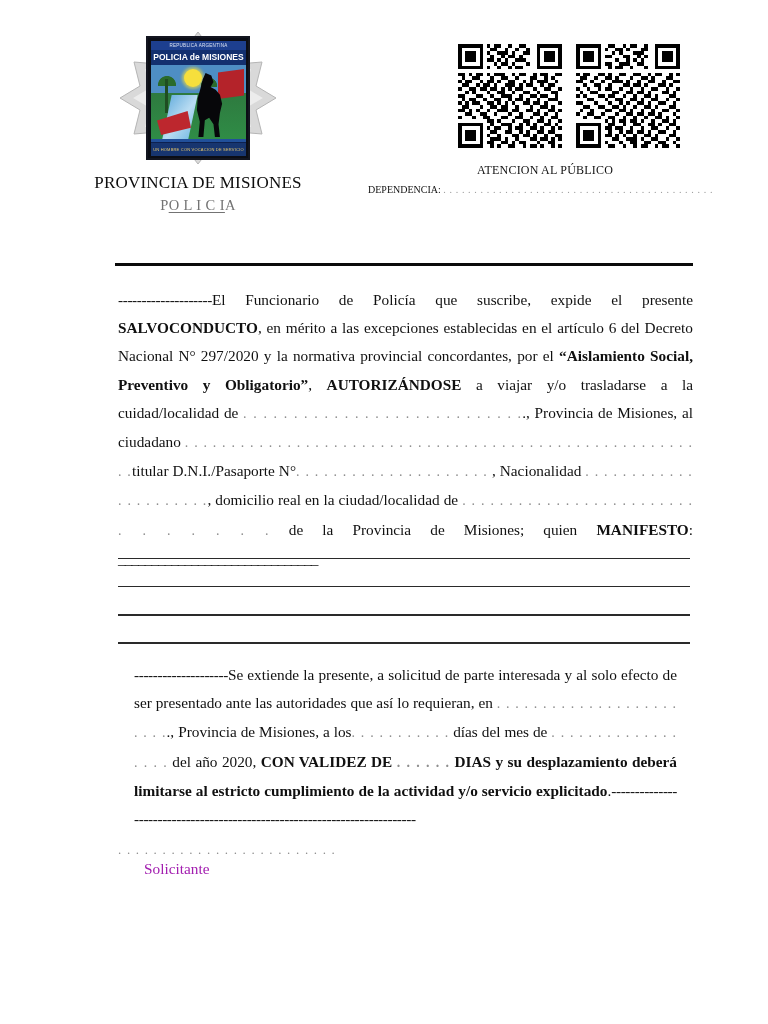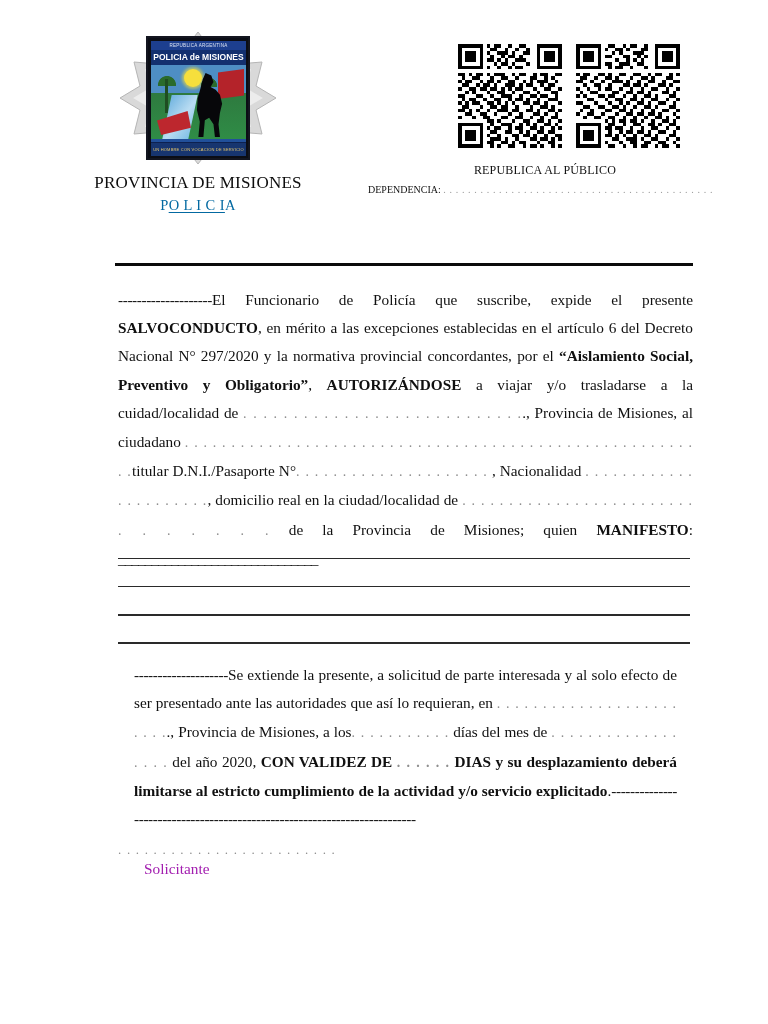--- a/index.html
+++ b/index.html
@@ -194,21 +194,21 @@
     font-size: 17px;
     letter-spacing: .2px;
     color: #0d0d0d;
     white-space: nowrap;
   }
   .policia-line {
     margin-top: 4px;
     font-family: "Liberation Serif", serif;
     font-size: 14.5px;
     letter-spacing: .4px;
-    color: #0369a1;
+    color: #737373;
     white-space: nowrap;
   }
   .policia-line .ul {
     text-decoration: underline;
     text-underline-offset: 2px;
   }
 
   
   .qr-block {
     position: absolute;
@@ -855,21 +855,21 @@
               <rect x="16" y="28" width="1" height="1"></rect>
               <rect x="18" y="28" width="2" height="1"></rect>
             <rect x="22" y="28" width="1" height="1"></rect>
               <rect x="24" y="28" width="2" height="1"></rect>
               <rect x="28" y="28" width="1" height="1"></rect>
           </g>
         </svg>
       </div>
     </div>
 
-    <div class="atencion">REPUBLICA AL PÚBLICO</div>
+    <div class="atencion">ATENCION AL PÚBLICO</div>
 
     <div class="dependencia">
       <span>DEPENDENCIA:</span>
       <span class="dots-grey">. . . . . . . . . . . . . . . . . . . . . . . . . . . . . . . . . . . . . . . . . . . .</span>
     </div>
   </div>
 
   <div class="title-rule"></div>
 
   <div class="body-text">

